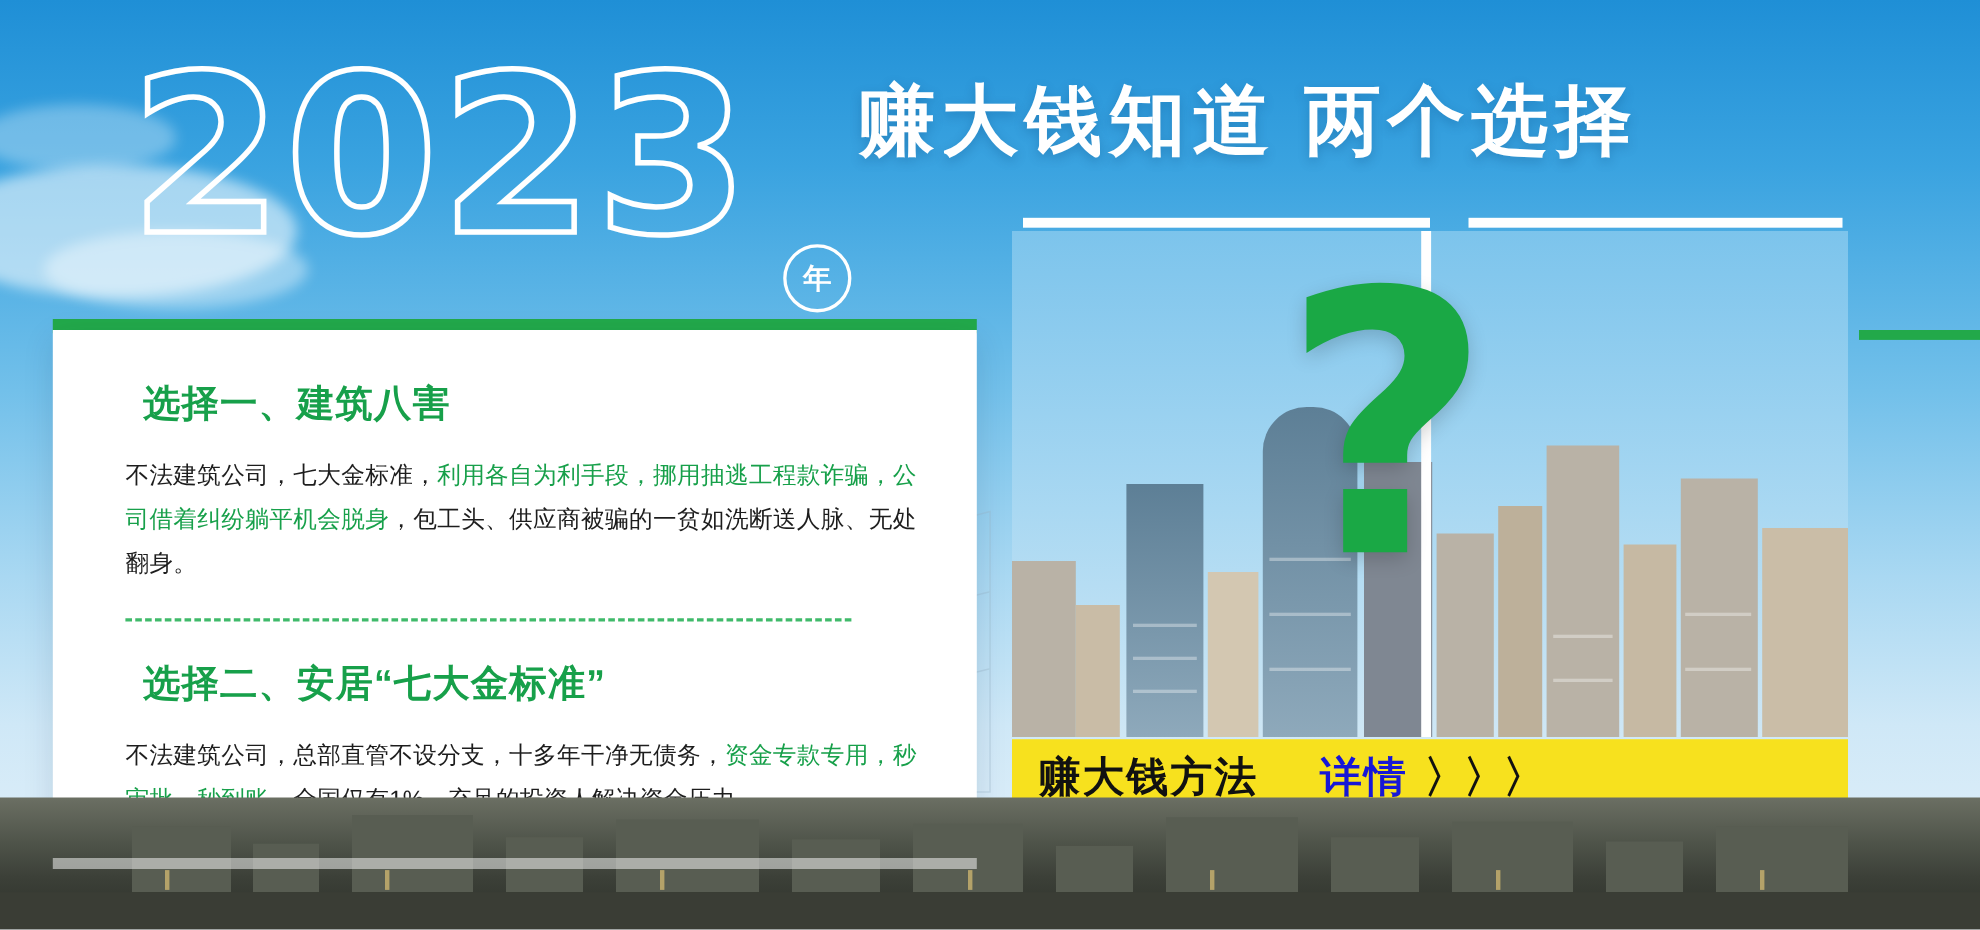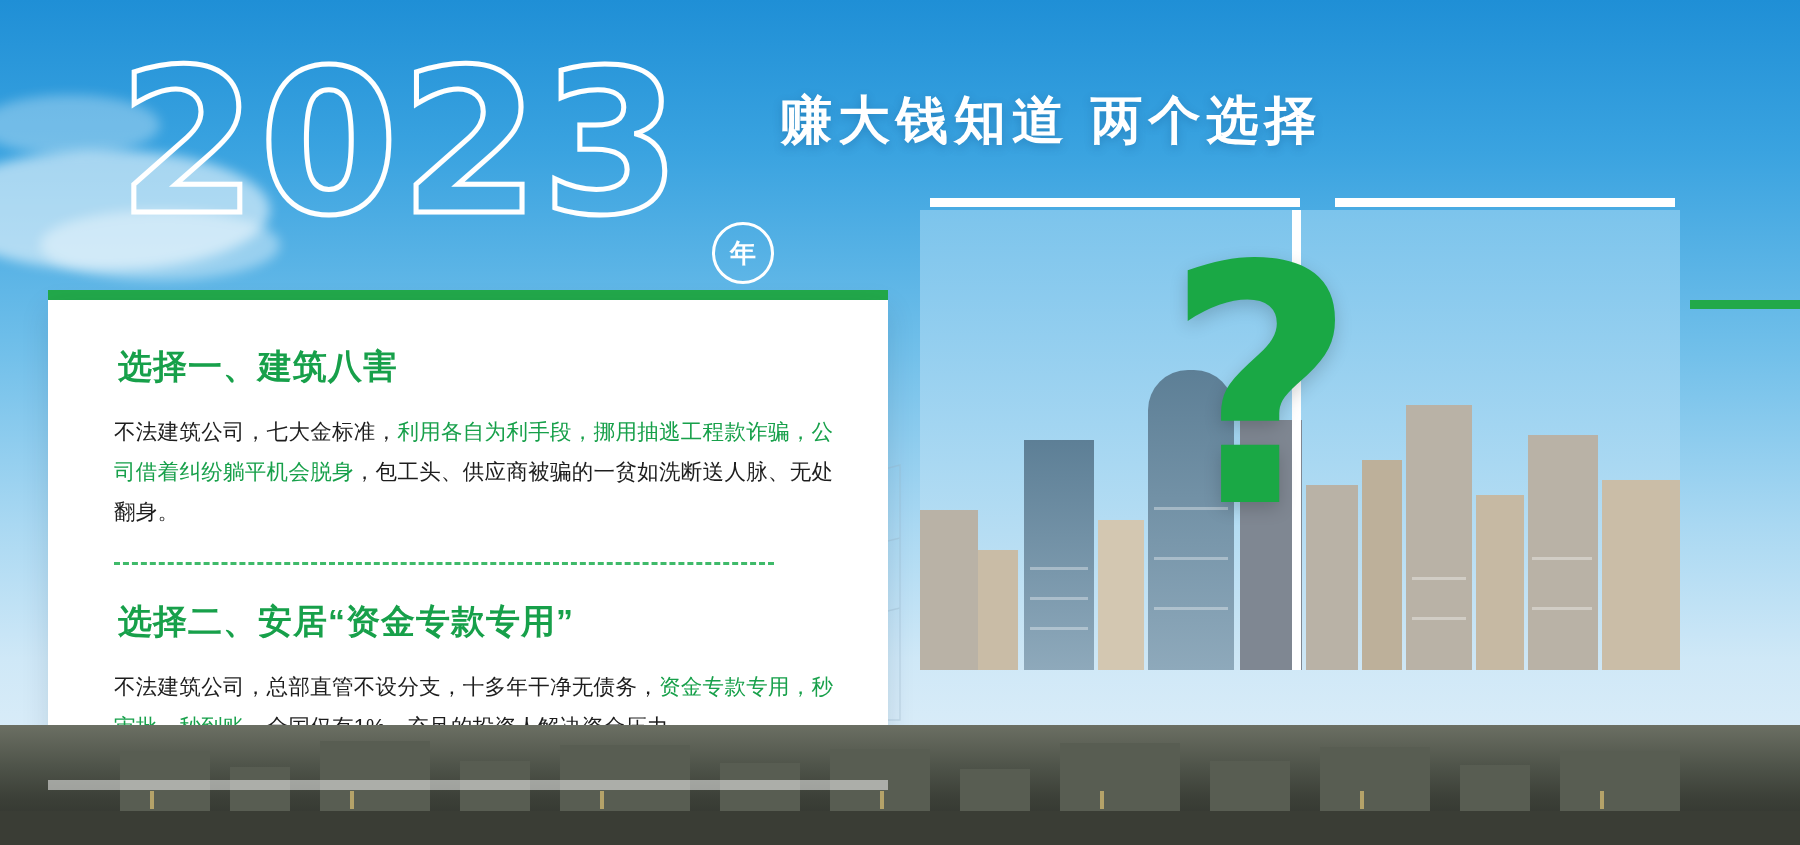--- a/index.html
+++ b/index.html
@@ -25,21 +25,21 @@
   .bglow{position:absolute;bottom:36px;width:4px;height:18px;background:#e7c877;opacity:.65;}
 
   
   .year{position:absolute;left:118px;top:48px;font-size:200px;line-height:190px;font-weight:700;
       color:transparent;-webkit-text-stroke:5px #ffffff;letter-spacing:2px;
       font-family:"DejaVu Sans",sans-serif;}
   .year-cn{position:absolute;left:712px;top:222px;width:56px;height:56px;border:3px solid #fff;border-radius:50%;
       color:#fff;font-size:26px;font-weight:700;display:flex;align-items:center;justify-content:center;}
 
   
-  .headline{position:absolute;left:780px;top:86px;color:#fff;font-size:52px;font-weight:700;
+  .headline{position:absolute;left:780px;top:64px;color:#fff;font-size:70px;font-weight:700;
       letter-spacing:6px;white-space:nowrap;text-shadow:0 3px 10px rgba(0,60,110,.25);}
   .hl-rule{position:absolute;top:198px;height:9px;background:#fff;}
   .hl-rule.r1{left:930px;width:370px;}
   .hl-rule.r2{left:1335px;width:340px;}
 
   
   .wm{position:absolute;color:rgba(255,255,255,.30);font-weight:700;font-size:112px;letter-spacing:4px;
       font-family:"DejaVu Sans",sans-serif;line-height:1;}
   .wm1{left:930px;top:350px;}
   .wm2{left:930px;top:520px;}
@@ -64,21 +64,21 @@
   .cta .arrows{font-size:40px;font-weight:700;color:#111;margin-left:14px;letter-spacing:-4px;}
 
   
   .greenbar-r{position:absolute;left:1690px;top:300px;width:110px;height:9px;background:#22a94a;}
 
   
   .card{position:absolute;left:48px;top:300px;width:840px;height:480px;background:#fff;
       box-shadow:0 8px 26px rgba(0,40,80,.13);}
   .card-top{position:absolute;left:48px;top:290px;width:840px;height:13px;background:#22a94a;}
   .card-inner{position:absolute;left:0;top:0;padding:44px 52px 0 66px;box-sizing:border-box;width:100%;}
-  .sec-title{color:#17a04a;font-size:34px;font-weight:700;letter-spacing:1px;margin:0 0 22px 4px;}
+  .sec-title{color:#17a04a;font-size:34px;font-weight:700;letter-spacing:1px;margin:0 0 22px 16px;}
   .sec-body{font-size:21.5px;line-height:40px;color:#1d1d1d;letter-spacing:.3px;}
   .sec-body .g{color:#17a04a;}
   .dash{margin:30px 0 34px 0;border-top:3px dashed #3fba6a;width:660px;}
   .sec2{margin-top:0;}
 
   
   .cardreflect{position:absolute;left:48px;top:780px;width:840px;height:10px;background:rgba(255,255,255,.5);}
 </style>
 </head>
 <body>
@@ -150,30 +150,35 @@
     <div class="win" style="left:234px;bottom:160px;width:74px;height:3px;"></div>
     <div class="win" style="left:492px;bottom:50px;width:54px;height:3px;"></div>
     <div class="win" style="left:492px;bottom:90px;width:54px;height:3px;"></div>
     <div class="win" style="left:612px;bottom:60px;width:60px;height:3px;"></div>
     <div class="win" style="left:612px;bottom:110px;width:60px;height:3px;"></div>
   </div>
   <div class="white-div"></div>
   <div class="qmark">?</div>
   <div class="greenbar-r"></div>
 
+  <div class="cta">
+    <span class="t1">赚大钱方法</span>
+    <span class="t2">详情</span>
+    <span class="arrows">〉〉〉</span>
+  </div>
 
   <div class="card-top"></div>
   <div class="card">
     <div class="card-inner">
       <h2 class="sec-title">选择一、建筑八害</h2>
       <div class="sec-body">
         <span>不法建筑公司，七大金标准，</span><span class="g">利用各自为利手段，挪用抽逃工程款诈骗，公司借着纠纷躺平机会脱身</span><span>，包工头、供应商被骗的一贫如洗断送人脉、无处翻身。</span>
       </div>
       <div class="dash"></div>
-      <h2 class="sec-title sec2">选择二、安居“资金专款专用”</h2>
+      <h2 class="sec-title sec2">选择二、安居“七大金标准”</h2>
       <div class="sec-body">
         <span>不法建筑公司，总部直管不设分支，十多年干净无债务，</span><span class="g">资金专款专用，秒审批、秒到账</span><span>，全国仅有1%，充足的投资人解决资金压力。</span>
       </div>
     </div>
   </div>
 
   <div class="bottomstrip">
     <div class="bstrip-b" style="left:120px;width:90px;height:60px;"></div>
     <div class="bstrip-b" style="left:230px;width:60px;height:44px;"></div>
     <div class="bstrip-b" style="left:320px;width:110px;height:70px;"></div>

